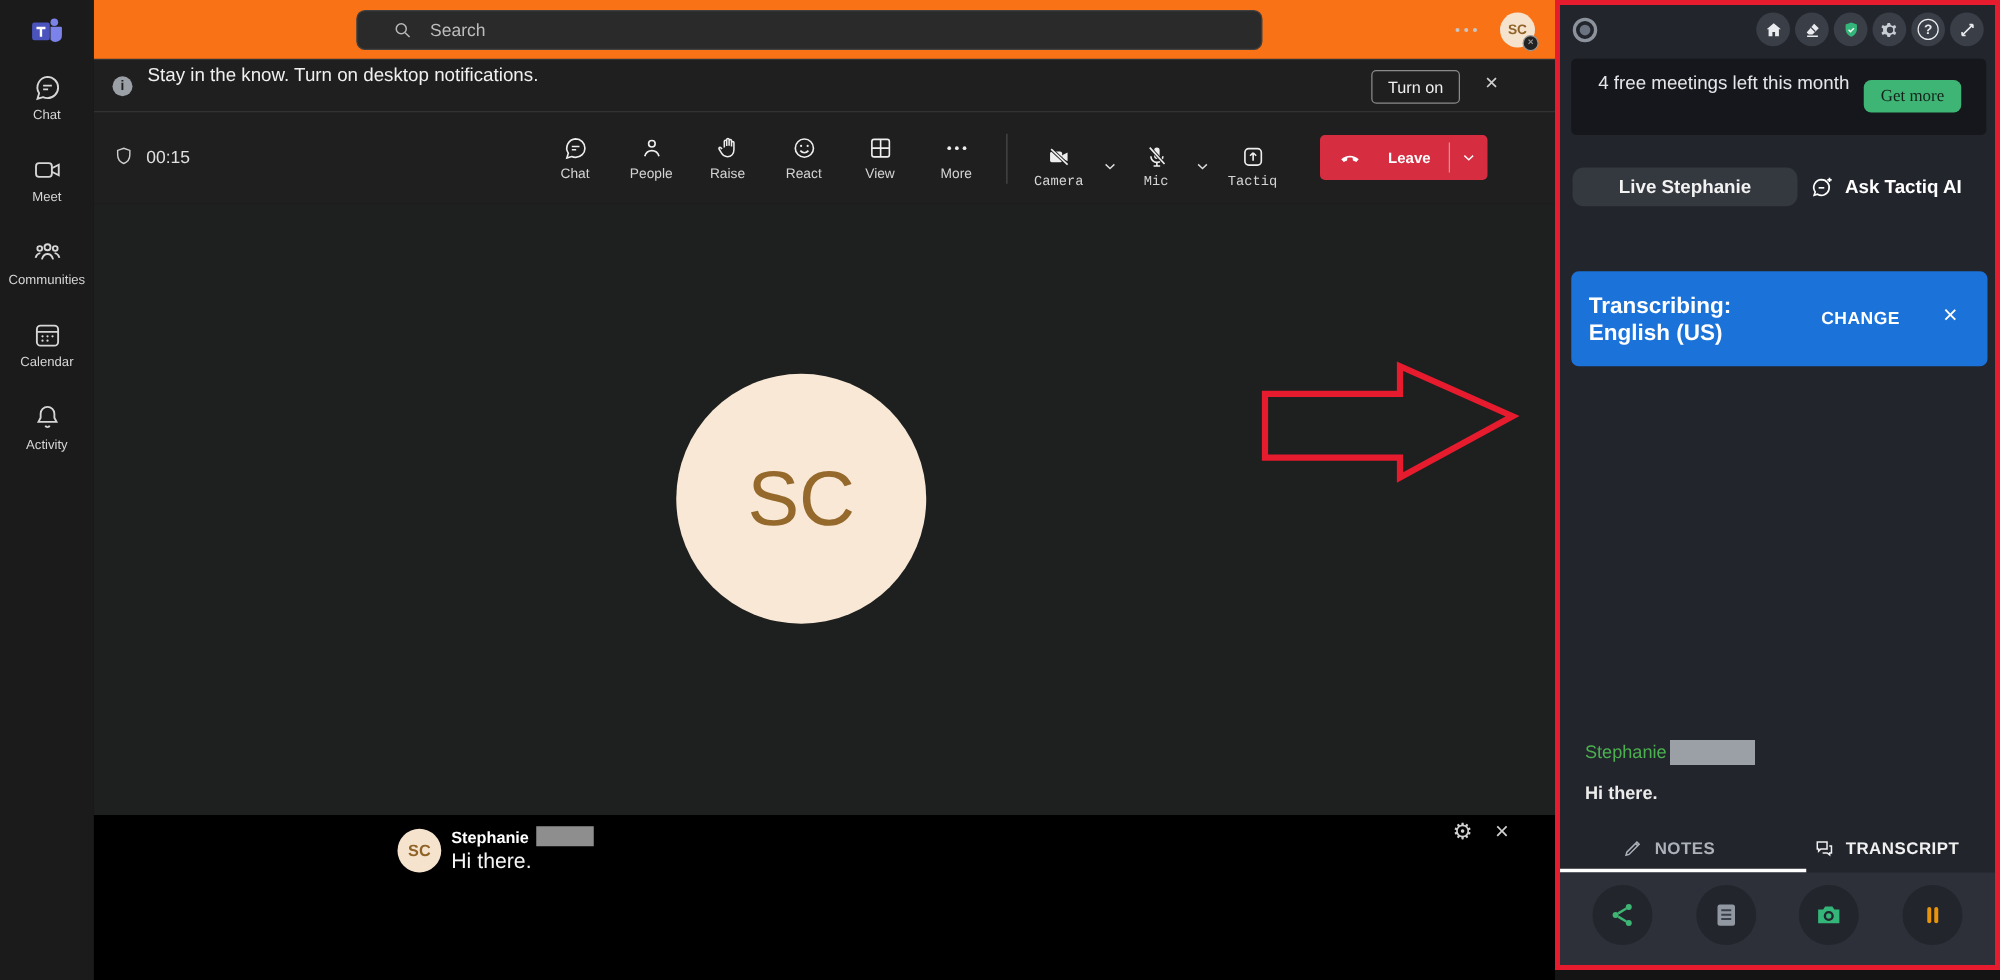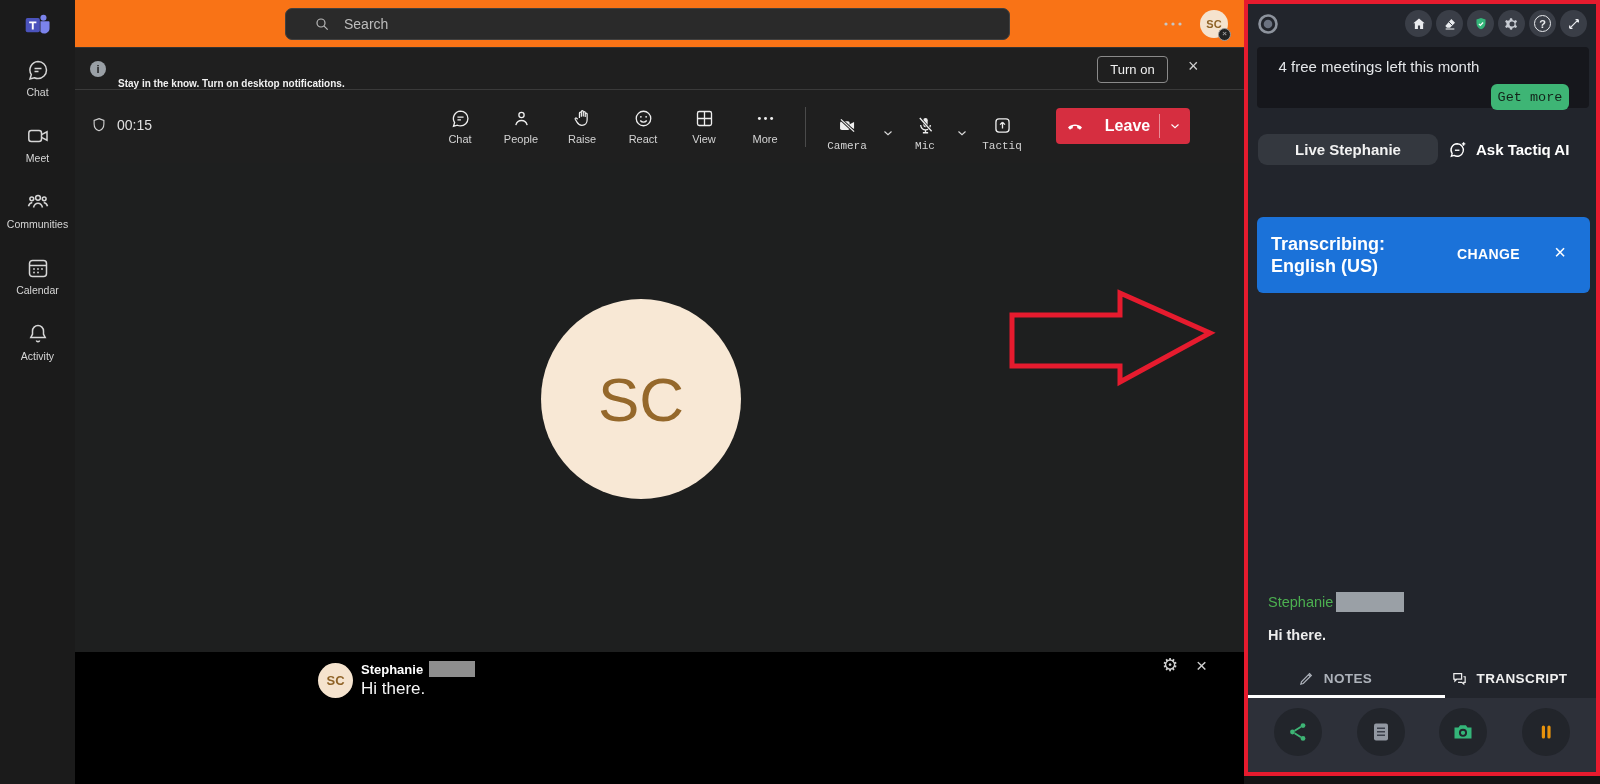--- a/index.html
+++ b/index.html
@@ -22,38 +22,38 @@
   .search svg { width:16px; height:16px; flex:0 0 auto; }
   .search input { background:transparent; border:none; outline:none; color:#c8c8c8; font-size:14px; font-family:"Liberation Sans",sans-serif; width:600px; }
   .search input::placeholder { color:#bdbdbd; }
   .topbar-more { position:absolute; left:1085px; top:14px; width:26px; height:20px; display:flex; align-items:center; justify-content:center; cursor:pointer; }
   .avatar28 { position:absolute; left:1125px; top:10px; width:28px; height:28px; border-radius:50%; background:#f5e3ce; color:#8f6327; font-size:11px; font-weight:bold; display:flex; align-items:center; justify-content:center; }
   .presence { position:absolute; right:-3px; bottom:-3px; width:13px; height:13px; border-radius:50%; background:#222; border:1.5px solid #9a9a9a; color:#9a9a9a; font-size:8px; line-height:9px; text-align:center; }
 
   
   .note { position:absolute; left:0; top:48px; width:100%; height:42px; background:#1f1f1f; border-bottom:1px solid #3a3a3a; }
   .info-ic { position:absolute; left:15px; top:13px; width:16px; height:16px; border-radius:50%; background:#9aa0a6; color:#1f1f1f; font-size:11px; font-weight:bold; text-align:center; line-height:16px; }
-  .note-msg { position:absolute; left:43px; top:30px; font-size:10px; color:#f0f0f0;font-weight:bold; }
+  .note-msg { position:absolute; left:43px; top:4px; font-size:15px; color:#f0f0f0; }
   .turnon { position:absolute; left:1022px; top:8px; width:71px; height:27px; border:1px solid #8a8a8a; border-radius:4px; color:#f0f0f0; font-size:13px; background:transparent; display:flex; align-items:center; justify-content:center; cursor:pointer; }
   .note-x { position:absolute; left:1113px; top:8px; font-size:18px; color:#cfcfcf; cursor:pointer; }
 
   
   .meetbar { position:absolute; left:0; top:90px; width:100%; height:73px; background:#1f1f1f; }
   .timer { position:absolute; left:15px; top:26px; display:flex; align-items:center; gap:9px; color:#e0e0e0; font-size:14px; }
   .timer svg { width:18px; height:18px; }
   .ctr-group { position:absolute; left:356px; top:0; height:73px; display:flex; align-items:center; gap:3px; }
   .tbtn { width:58px; height:60px; display:flex; flex-direction:column; align-items:center; justify-content:center; gap:4px; color:#d4d4d4; border-radius:4px; cursor:pointer; }
   .tbtn svg { width:21px; height:21px; }
   .tbtn .lbl { font-size:11px; }
   .vdiv { position:absolute; left:730px; top:17px; width:1px; height:40px; background:#4a4a4a; }
   .dev-group { position:absolute; left:744px; top:0; height:73px; display:flex; align-items:flex-end;font-family:Liberation Mono, monospace; }
   .chev { width:26px; height:60px; display:flex; align-items:center; justify-content:center; cursor:pointer; }
   .chev svg { width:12px; height:12px; }
   .leave { position:absolute; left:981px; top:18px; width:134px; height:36px; background:#d62e40; border-radius:4px; display:flex; align-items:stretch; cursor:pointer; }
-  .leave-main { flex:1; display:flex; align-items:center; justify-content:center; gap:20px; color:#fff; font-size:16px; font-weight:bold; }
+  .leave-main { flex:1; display:flex; align-items:center; justify-content:center; gap:20px; color:#fff; font-size:12px; font-weight:bold; }
   .leave-main svg { width:20px; height:20px; }
   .leave-sep { width:1px; background:rgba(255,255,255,.45); margin:6px 0; }
   .leave-chev { width:30px; display:flex; align-items:center; justify-content:center; }
   .leave-chev svg { width:12px; height:12px; }
 
   
   .stage { position:absolute; left:0; top:163px; width:100%; height:489px; background:#1e1f1f; }
   .stage-avatar { position:absolute; left:466px; top:136px; width:200px; height:200px; border-radius:50%; background:#f8e8d5; color:#95682b; font-size:62px; display:flex; align-items:center; justify-content:center; }
 
   
@@ -73,21 +73,21 @@
   .panel { position:absolute; left:1244px; top:0; width:356px; height:776px; background:#22252c; border:4px solid #e61b2e; z-index:10; }
   .p-iconrow { position:absolute; left:0; top:4px; width:100%; height:34px; }
   .rec { position:absolute; left:8px; top:4px; width:24px; height:24px; }
   .p-icons { position:absolute; right:9px; top:2px; display:flex; gap:4px; }
   .p-circle { width:27px; height:27px; border-radius:50%; background:#3a3e47; display:flex; align-items:center; justify-content:center; cursor:pointer; }
   .p-circle svg { width:16px; height:16px; }
   .help-ring { width:17px; height:17px; border:1.5px solid #e9ebee; border-radius:50%; color:#e9ebee; font-size:11px; font-weight:bold; display:flex; align-items:center; justify-content:center; }
 
   .quota { position:absolute; left:9px; top:43px; width:332px; height:61px; background:#16171c; border-radius:4px; }
   .quota-txt { position:absolute; left:8px; top:10px; width:228px; text-align:center; color:#e4e6e9; font-size:15px; line-height:20px; }
-  .getmore { position:absolute; right:20px; top:17px; width:78px; height:26px; background:#3eb575; border:none; border-radius:6px; color:#13231a; font-size:13.5px; display:flex; align-items:center; justify-content:center; cursor:pointer; font-family:Liberation Mono, monospace;margin-top:20px; }
+  .getmore { position:absolute; right:20px; top:17px; width:78px; height:26px; background:#3eb575; border:none; border-radius:6px; color:#13231a; font-size:13.5px; display:flex; align-items:center; justify-content:center; cursor:pointer; font-family:Liberation Serif, serif; }
 
   .tabsrow { position:absolute; left:0; top:130px; width:100%; height:32px; }
   .pill { position:absolute; left:10px; top:0; width:180px; height:31px; background:#34383f; border-radius:9px; color:#f2f2f2; font-size:15px; font-weight:bold; display:flex; align-items:center; justify-content:center; cursor:pointer; }
   .ask { position:absolute; left:200px; top:0; height:31px; display:flex; align-items:center; gap:8px; color:#fff; font-size:15px; font-weight:bold; cursor:pointer; }
   .ask svg { width:20px; height:20px; }
 
   .bluebar { position:absolute; left:9px; top:213px; width:333px; height:76px; background:#1b72d9; border-radius:6px; color:#fff; }
   .bluebar .t { position:absolute; left:14px; top:16px; width:180px; font-size:18px; font-weight:bold; line-height:22px; }
   .bluebar .change { position:absolute; right:70px; top:29px; font-size:14px; font-weight:bold; letter-spacing:.4px; cursor:pointer; }
   .bluebar .x { position:absolute; right:24px; top:24px; font-size:20px; cursor:pointer; }

